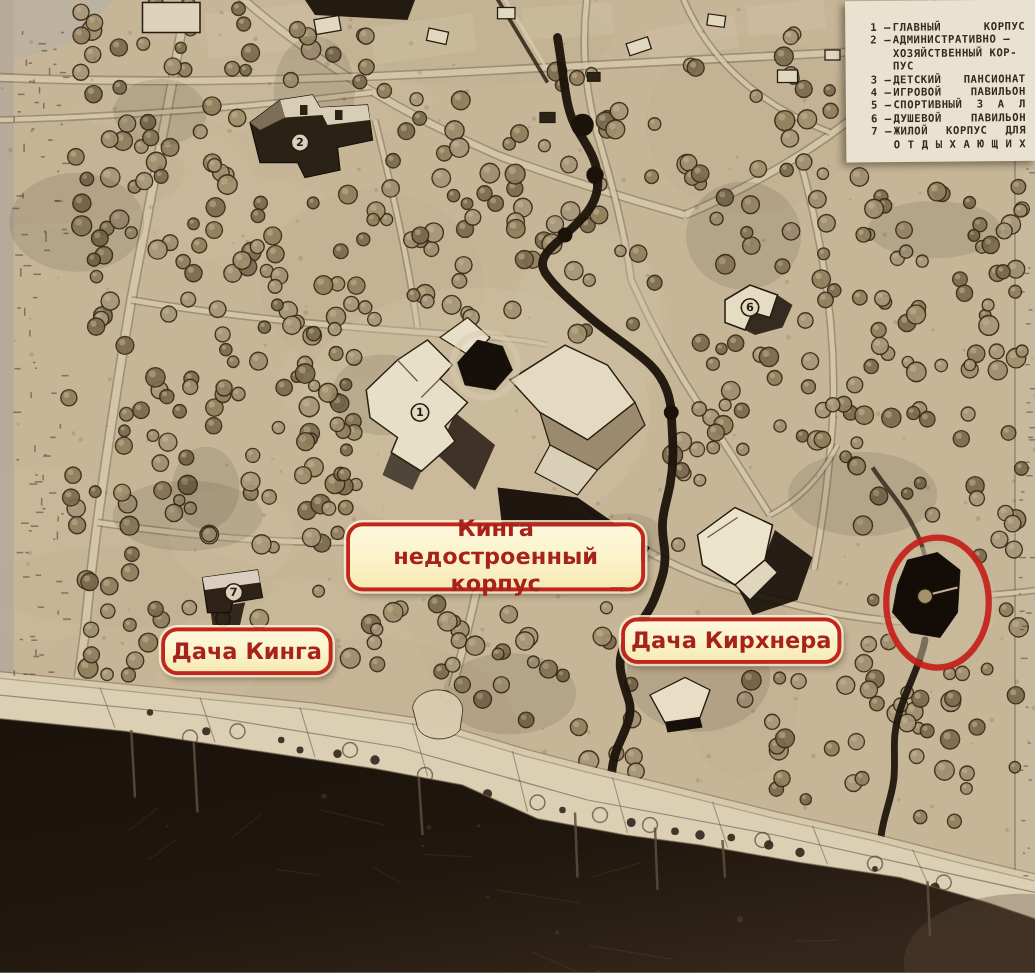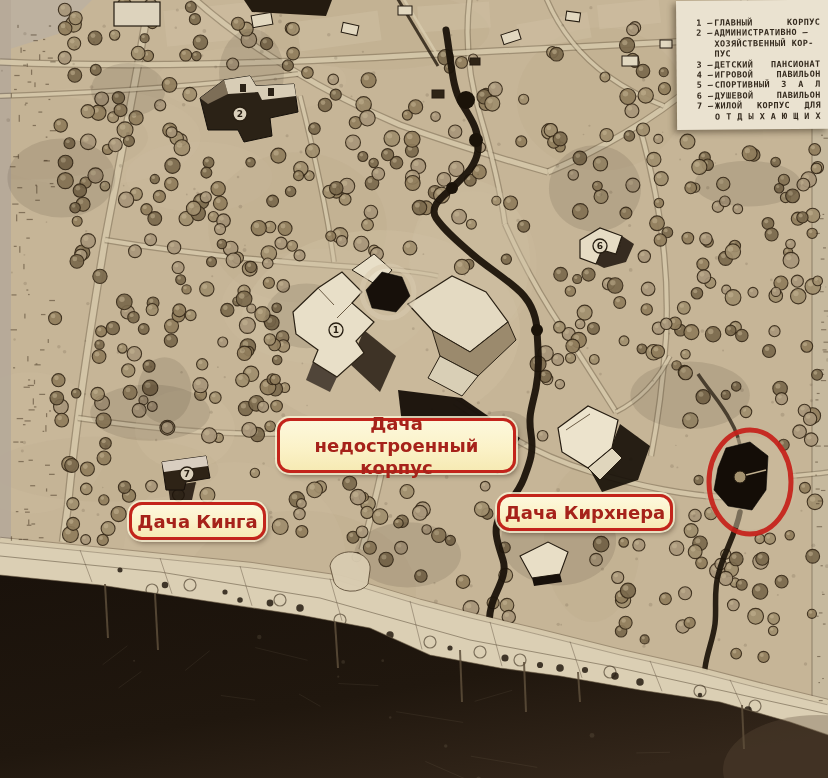--- a/index.html
+++ b/index.html
@@ -1685,16 +1685,16 @@
           <span class="lg-num">7 –</span>
           <span class="lg-txt j">ЖИЛОЙ КОРПУС ДЛЯ</span>
         </div>
         <div class="lg-row">
           <span class="lg-num"></span>
           <span class="lg-txt j">О Т Д Ы Х А Ю Щ И Х</span>
         </div>
       </div>
   </div>
 
-  <div class="callout" id="callout-new">Дача недостроенный корпус</div>
+  <div class="callout" id="callout-new">Кинга недостроенный корпус</div>
   <div class="callout" id="callout-kirchner">Дача Кирхнера</div>
   <div class="callout" id="callout-king">Дача Кинга</div>
 </div>
 
 </body></html>

